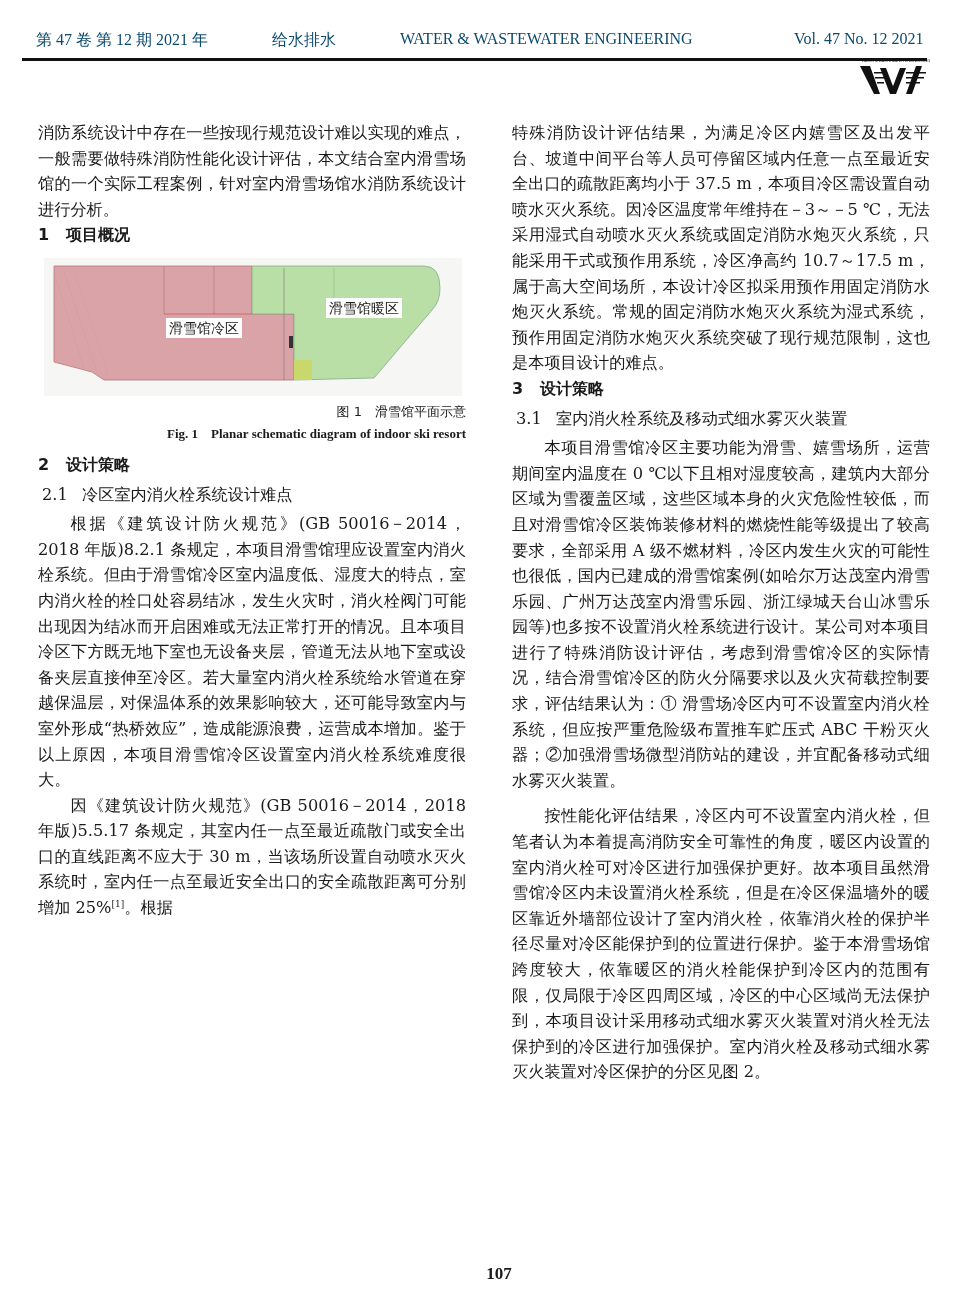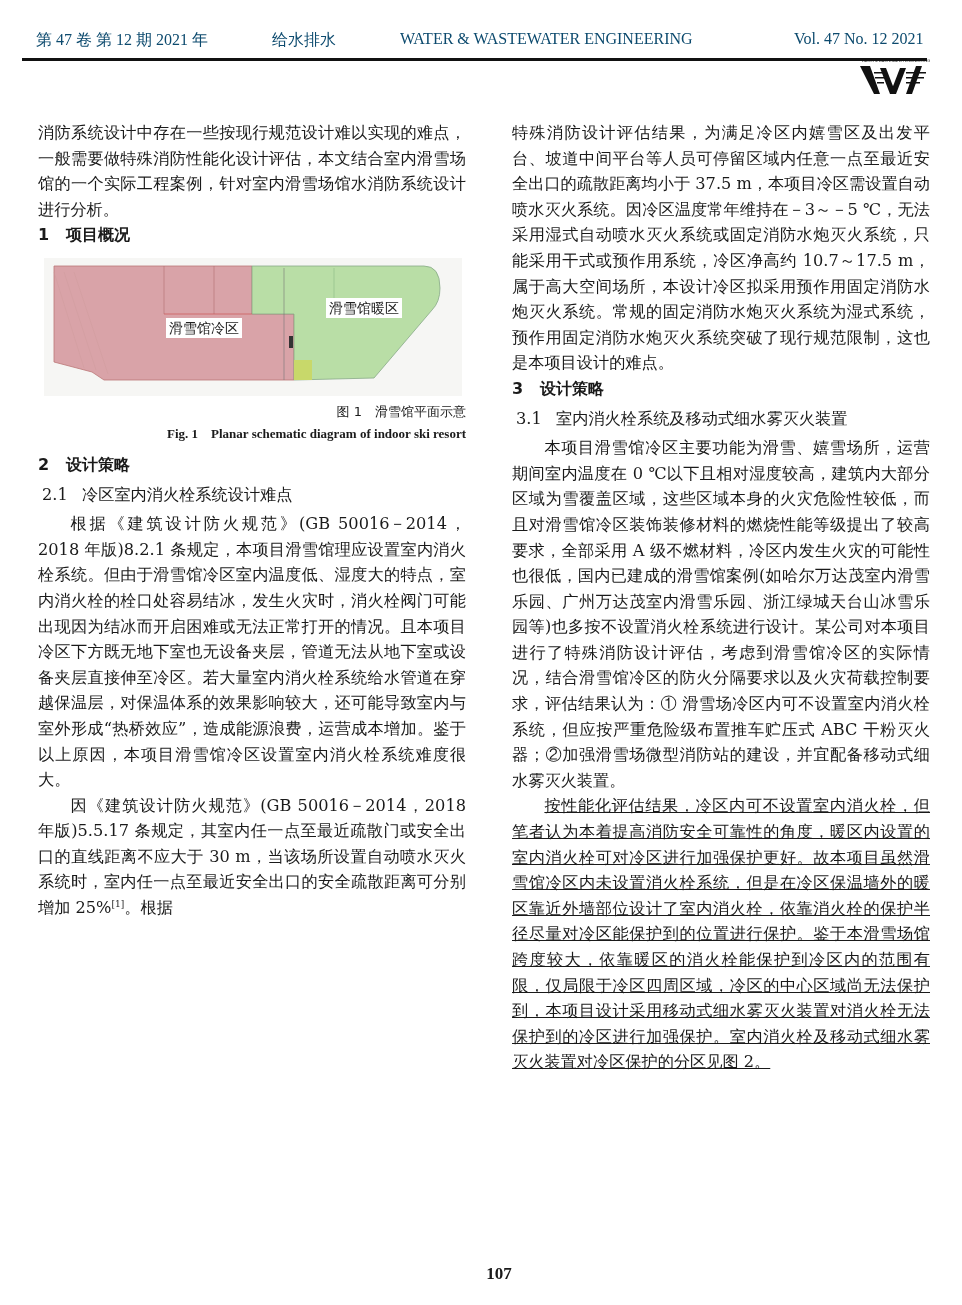--- a/index.html
+++ b/index.html
@@ -100,16 +100,16 @@
 <div class="col right">
   <p class="p">特殊消防设计评估结果，为满足冷区内嬉雪区及出发平台、坡道中间平台等人员可停留区域内任意一点至最近安全出口的疏散距离均小于 37.5 m，本项目冷区需设置自动喷水灭火系统。因冷区温度常年维持在－3～－5 ℃，无法采用湿式自动喷水灭火系统或固定消防水炮灭火系统，只能采用干式或预作用系统，冷区净高约 10.7～17.5 m，属于高大空间场所，本设计冷区拟采用预作用固定消防水炮灭火系统。常规的固定消防水炮灭火系统为湿式系统，预作用固定消防水炮灭火系统突破了现行规范限制，这也是本项目设计的难点。</p>
 
   <div class="h1">
     <span class="num">3</span><span>设计策略</span>
   </div>
   <div class="h2">
     <span class="num">3.1</span><span>室内消火栓系统及移动式细水雾灭火装置</span>
   </div>
   <p class="p indent">本项目滑雪馆冷区主要功能为滑雪、嬉雪场所，运营期间室内温度在 0 ℃以下且相对湿度较高，建筑内大部分区域为雪覆盖区域，这些区域本身的火灾危险性较低，而且对滑雪馆冷区装饰装修材料的燃烧性能等级提出了较高要求，全部采用 A 级不燃材料，冷区内发生火灾的可能性也很低，国内已建成的滑雪馆案例(如哈尔万达茂室内滑雪乐园、广州万达茂室内滑雪乐园、浙江绿城天台山冰雪乐园等)也多按不设置消火栓系统进行设计。某公司对本项目进行了特殊消防设计评估，考虑到滑雪馆冷区的实际情况，结合滑雪馆冷区的防火分隔要求以及火灾荷载控制要求，评估结果认为：① 滑雪场冷区内可不设置室内消火栓系统，但应按严重危险级布置推车贮压式 ABC 干粉灭火器；②加强滑雪场微型消防站的建设，并宜配备移动式细水雾灭火装置。</p>
-  <p class="p indent" style="text-decoration:underline;">按性能化评估结果，冷区内可不设置室内消火栓，但笔者认为本着提高消防安全可靠性的角度，暖区内设置的室内消火栓可对冷区进行加强保护更好。故本项目虽然滑雪馆冷区内未设置消火栓系统，但是在冷区保温墙外的暖区靠近外墙部位设计了室内消火栓，依靠消火栓的保护半径尽量对冷区能保护到的位置进行保护。鉴于本滑雪场馆跨度较大，依靠暖区的消火栓能保护到冷区内的范围有限，仅局限于冷区四周区域，冷区的中心区域尚无法保护到，本项目设计采用移动式细水雾灭火装置对消火栓无法保护到的冷区进行加强保护。室内消火栓及移动式细水雾灭火装置对冷区保护的分区见图 2。</p>
+  <p class="p indent" style="margin-top:10px;">按性能化评估结果，冷区内可不设置室内消火栓，但笔者认为本着提高消防安全可靠性的角度，暖区内设置的室内消火栓可对冷区进行加强保护更好。故本项目虽然滑雪馆冷区内未设置消火栓系统，但是在冷区保温墙外的暖区靠近外墙部位设计了室内消火栓，依靠消火栓的保护半径尽量对冷区能保护到的位置进行保护。鉴于本滑雪场馆跨度较大，依靠暖区的消火栓能保护到冷区内的范围有限，仅局限于冷区四周区域，冷区的中心区域尚无法保护到，本项目设计采用移动式细水雾灭火装置对消火栓无法保护到的冷区进行加强保护。室内消火栓及移动式细水雾灭火装置对冷区保护的分区见图 2。</p>
 </div>
 
 <div class="page-num">107</div>
 
 </body></html>

